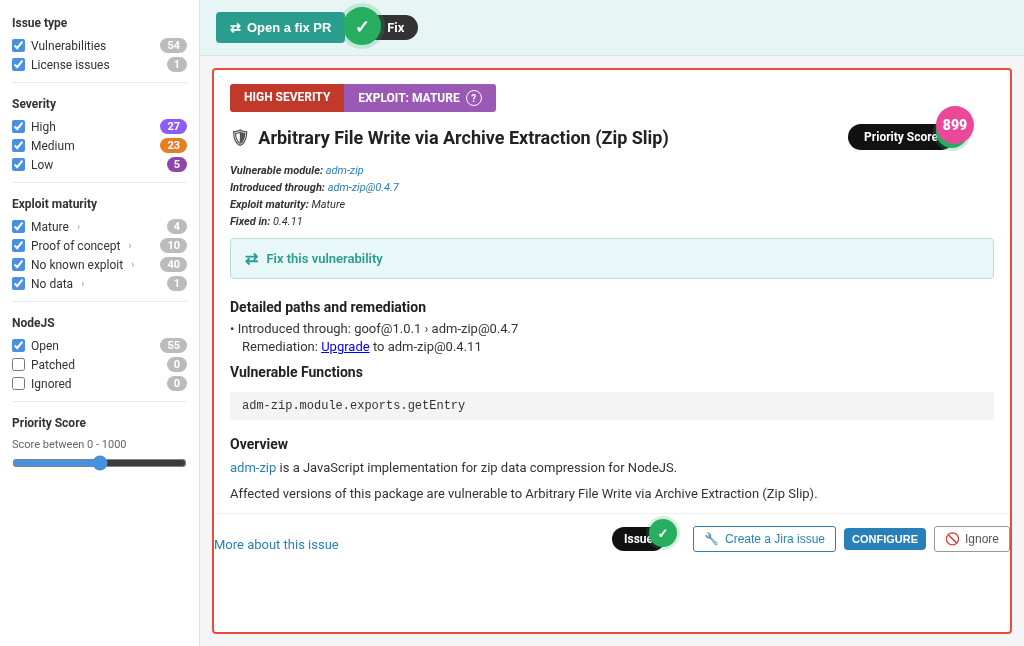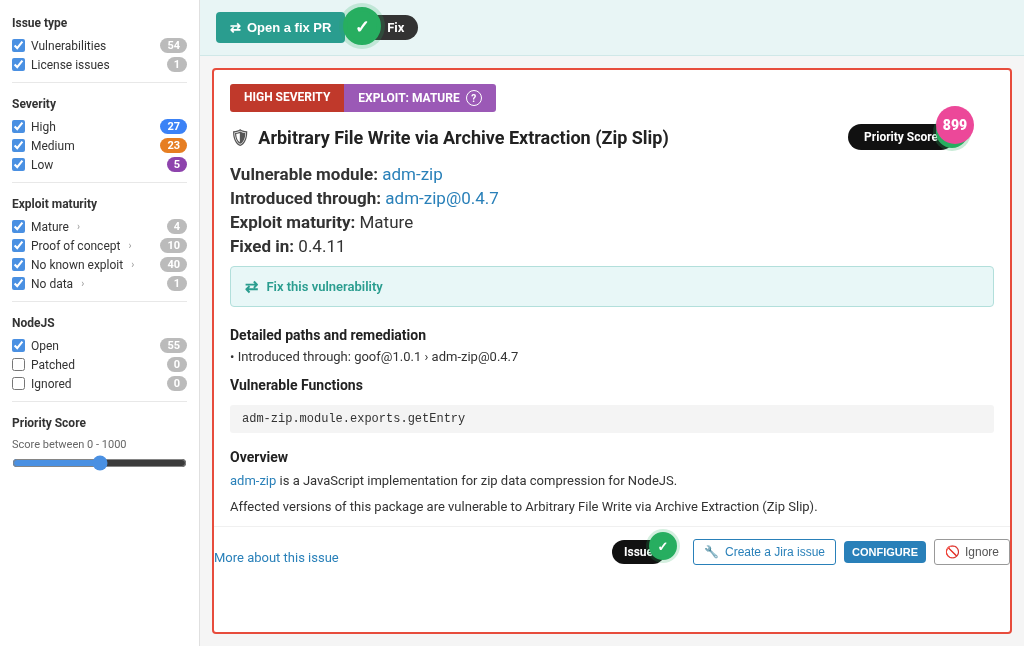--- a/index.html
+++ b/index.html
@@ -7,21 +7,21 @@
 
     
     .sidebar { width: 200px; background: #fff; padding: 16px 12px; border-right: 1px solid #e0e0e0; overflow-y: auto; flex-shrink: 0; }
     .sidebar-section-title { font-weight: 700; font-size: 12px; color: #333; margin-bottom: 8px; margin-top: 14px; }
     .sidebar-section-title:first-child { margin-top: 0; }
     .filter-item { display: flex; align-items: center; justify-content: space-between; margin-bottom: 4px; }
     .filter-item-left { display: flex; align-items: center; gap: 6px; }
     .filter-item label { font-size: 12px; color: #333; cursor: pointer; }
     .filter-item input[type=checkbox] { accent-color: #4a90e2; width: 13px; height: 13px; }
     .badge { border-radius: 10px; padding: 1px 7px; font-size: 11px; font-weight: 700; color: #fff; min-width: 20px; text-align: center; }
-    .badge-red { background: #3b82f6; }
+    .badge-red { background: #8b5cf6; }
     .badge-orange { background: #e67e22; }
     .badge-purple { background: #8e44ad; }
     .badge-gray { background: #bbb; color: #fff; }
     .divider { border: none; border-top: 1px solid #e8e8e8; margin: 10px 0; }
     .filter-item-chevron { font-size: 10px; color: #999; margin-left: 2px; }
     .slider-container { margin-top: 6px; }
     .slider-label { font-size: 11px; color: #666; margin-bottom: 4px; }
     input[type=range] { width: 100%; accent-color: #4a90e2; }
 
     
@@ -41,21 +41,21 @@
     .sev-exploit { background: #9b59b6; color: #fff; padding: 6px 14px; font-size: 12px; font-weight: 700; border-radius: 0 3px 3px 0; display: flex; align-items: center; gap: 6px; }
     .question-icon { width: 16px; height: 16px; border-radius: 50%; border: 1.5px solid #fff; display: inline-flex; align-items: center; justify-content: center; font-size: 10px; font-weight: 700; }
     .vuln-title-row { display: flex; align-items: center; justify-content: space-between; margin-bottom: 14px; }
     .vuln-title { font-size: 18px; font-weight: 700; color: #222; display: flex; align-items: center; gap: 8px; }
     .shield-icon { color: #555; font-size: 16px; }
     .priority-score-badge { background: #111; color: #fff; border-radius: 20px; padding: 6px 16px; font-size: 12px; font-weight: 700; display: flex; align-items: center; gap: 6px; position: relative; }
     .priority-score-number { position: absolute; right: -20px; top: -18px; background: #ec4899; color: #fff; border-radius: 50%; width: 38px; height: 38px; display: flex; align-items: center; justify-content: center; font-size: 14px; font-weight: 900; }
     .priority-check { width: 32px; height: 32px; border-radius: 50%; background: #27ae60; border: 3px solid #27ae60; display: flex; align-items: center; justify-content: center; color: #fff; font-size: 15px; position: absolute; right: -14px; top: -8px; box-shadow: 0 0 0 3px rgba(39,174,96,0.25); }
 
     .meta-table { padding: 0 16px; margin-bottom: 10px; }
-    .meta-row { margin-bottom: 4px; font-size: 17px; color: #333; }
+    .meta-row { margin-bottom: 4px; font-size: 11px; color: #333; font-style: italic; }
     .meta-row span.label { font-weight: 700; }
     .meta-row a { color: #2980b9; text-decoration: none; }
 
     .fix-box { margin: 10px 16px; background: #e8f7f7; border: 1px solid #b2dfdb; border-radius: 4px; padding: 10px 14px; display: flex; align-items: center; gap: 8px; color: #2a9d8f; font-weight: 600; font-size: 13px; cursor: pointer; }
     .fix-icon { font-size: 16px; }
 
     .section-title { font-size: 14px; font-weight: 700; color: #222; padding: 10px 16px 6px; }
     .section-content { padding: 0 16px; font-size: 13px; color: #333; }
     .path-item { margin-bottom: 3px; }
     .path-item::before { content: "• "; }
@@ -244,20 +244,25 @@
     <div class="fix-box">
       <span class="fix-icon">⇄</span>
       <span>Fix this vulnerability</span>
     </div>
 
     <div class="section-title">Detailed paths and remediation</div>
     <div class="section-content">
       <div class="path-item">
         <span class="label">Introduced through:</span>
         <span>goof@1.0.1 › adm-zip@0.4.7</span>
+      </div>
+      <div style="margin-left: 12px; margin-top: 3px;">
+        <span class="label">Remediation:</span>
+        <a href="#">Upgrade</a>
+        <span>to adm-zip@0.4.11</span>
       </div>
     </div>
 
     <div class="section-title">Vulnerable Functions</div>
     <div class="code-block">adm-zip.module.exports.getEntry</div>
 
     <div class="section-title">Overview</div>
     <div class="overview-text">
       <a href="#" class="overview-link">adm-zip</a><span> is a JavaScript implementation for zip data compression for NodeJS.</span>
     </div>

